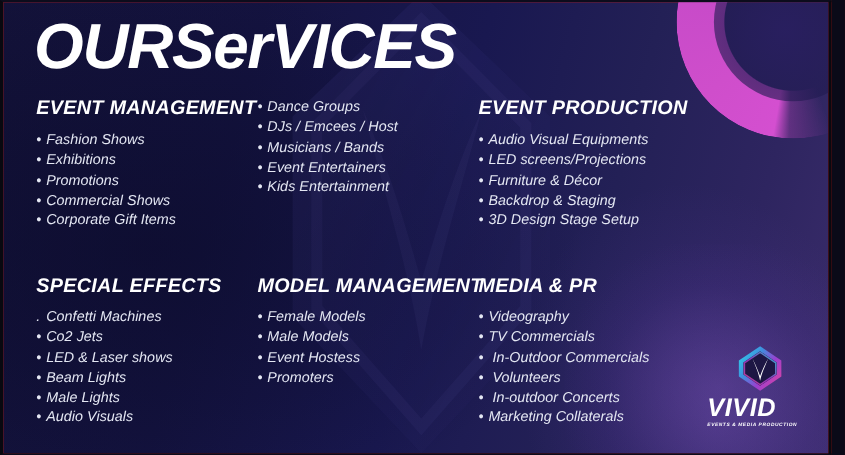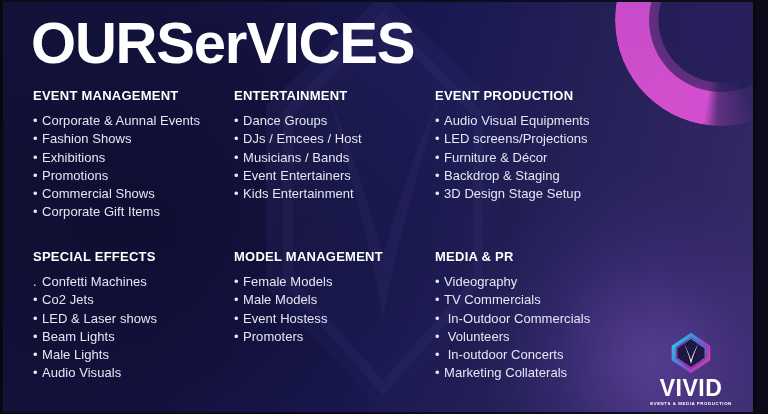--- a/index.html
+++ b/index.html
@@ -14,20 +14,21 @@
     position: relative;
     width: 756px;
     height: 414px;
     overflow: hidden;
     background: #b91c1c;
     font-family: "Liberation Sans", sans-serif;
     border-left: 3px solid #08080f;
     border-right: 3px solid #08080f;
     border-top: 2px solid #0c0c1c;
     border-bottom: 2px solid #0c0c1c;
+    font-style: italic;
   }
 
   
   .bg-base {
     position: absolute;
     inset: 0;
     background: linear-gradient(105deg,
         #131239 0%,
         #141340 28%,
         #191850 52%,
@@ -151,21 +152,21 @@
   .col {
     position: absolute;
     top: 0;
   }
   .col-1 { left: 30px;  width: 200px; }
   .col-2 { left: 231px; width: 200px; }
   .col-3 { left: 432px; width: 220px; }
 
   .cat-title {
     color: #ffffff;
-    font-size: 13px;
+    font-size: 18px;
     font-weight: 700;
     letter-spacing: 0.25px;
     margin: 0 0 9px 0;
     white-space: nowrap;
   }
 
   .items {
     list-style: none;
     margin: 0;
     padding: 0;
@@ -180,23 +181,23 @@
   .items li .bullet {
     display: inline-block;
     width: 9px;
     color: #e4e7f3;
   }
 
   
   .logo {
     position: absolute;
     right: 14px;
-    bottom: 6px;
+    bottom: 24px;
     width: 96px;
-    text-align: center;
+    text-align: left;
     z-index: 6;
   }
   .logo-mark {
     width: 46px;
     height: 46px;
     margin: 0 auto 1px auto;
     display: block;
   }
   .logo-word {
     color: #ffffff;
@@ -248,31 +249,29 @@
 
     <div class="title"><span>OUR</span><span class="lower">SerVICES</span></div>
 
     <div class="grid">
 
       <div class="row row-1" style="height:120px">
 
         <div class="col col-1">
           <div class="cat-title">EVENT MANAGEMENT</div>
           <ul class="items">
-            <li><span class="bullet">•</span><span>Corporate &amp; Aunnal Events</span></li>
             <li><span class="bullet">•</span><span>Fashion Shows</span></li>
             <li><span class="bullet">•</span><span>Exhibitions</span></li>
             <li><span class="bullet">•</span><span>Promotions</span></li>
             <li><span class="bullet">•</span><span>Commercial Shows</span></li>
             <li><span class="bullet">•</span><span>Corporate Gift Items</span></li>
           </ul>
         </div>
 
         <div class="col col-2">
-          <div class="cat-title">ENTERTAINMENT</div>
           <ul class="items">
             <li><span class="bullet">•</span><span>Dance Groups</span></li>
             <li><span class="bullet">•</span><span>DJs / Emcees / Host</span></li>
             <li><span class="bullet">•</span><span>Musicians / Bands</span></li>
             <li><span class="bullet">•</span><span>Event Entertainers</span></li>
             <li><span class="bullet">•</span><span>Kids Entertainment</span></li>
           </ul>
         </div>
 
         <div class="col col-3">

